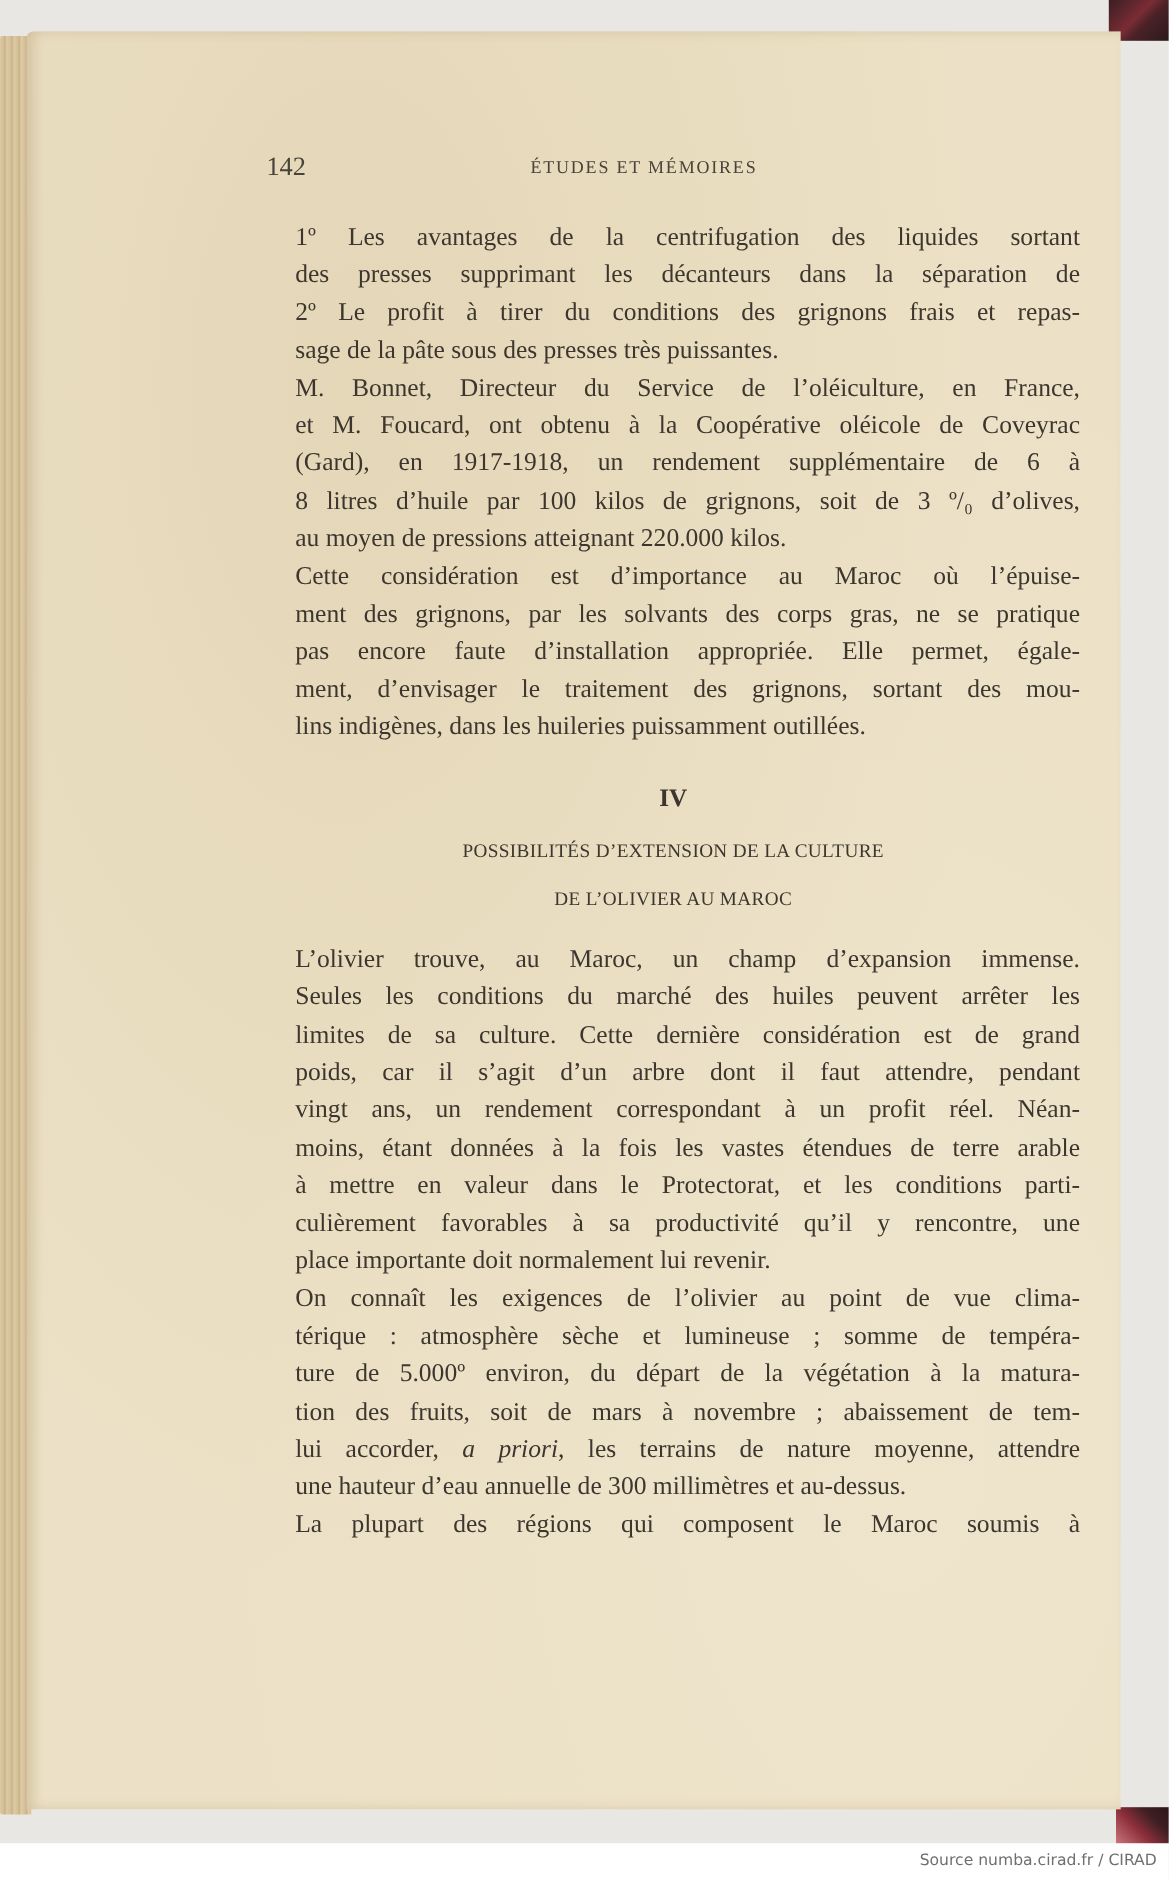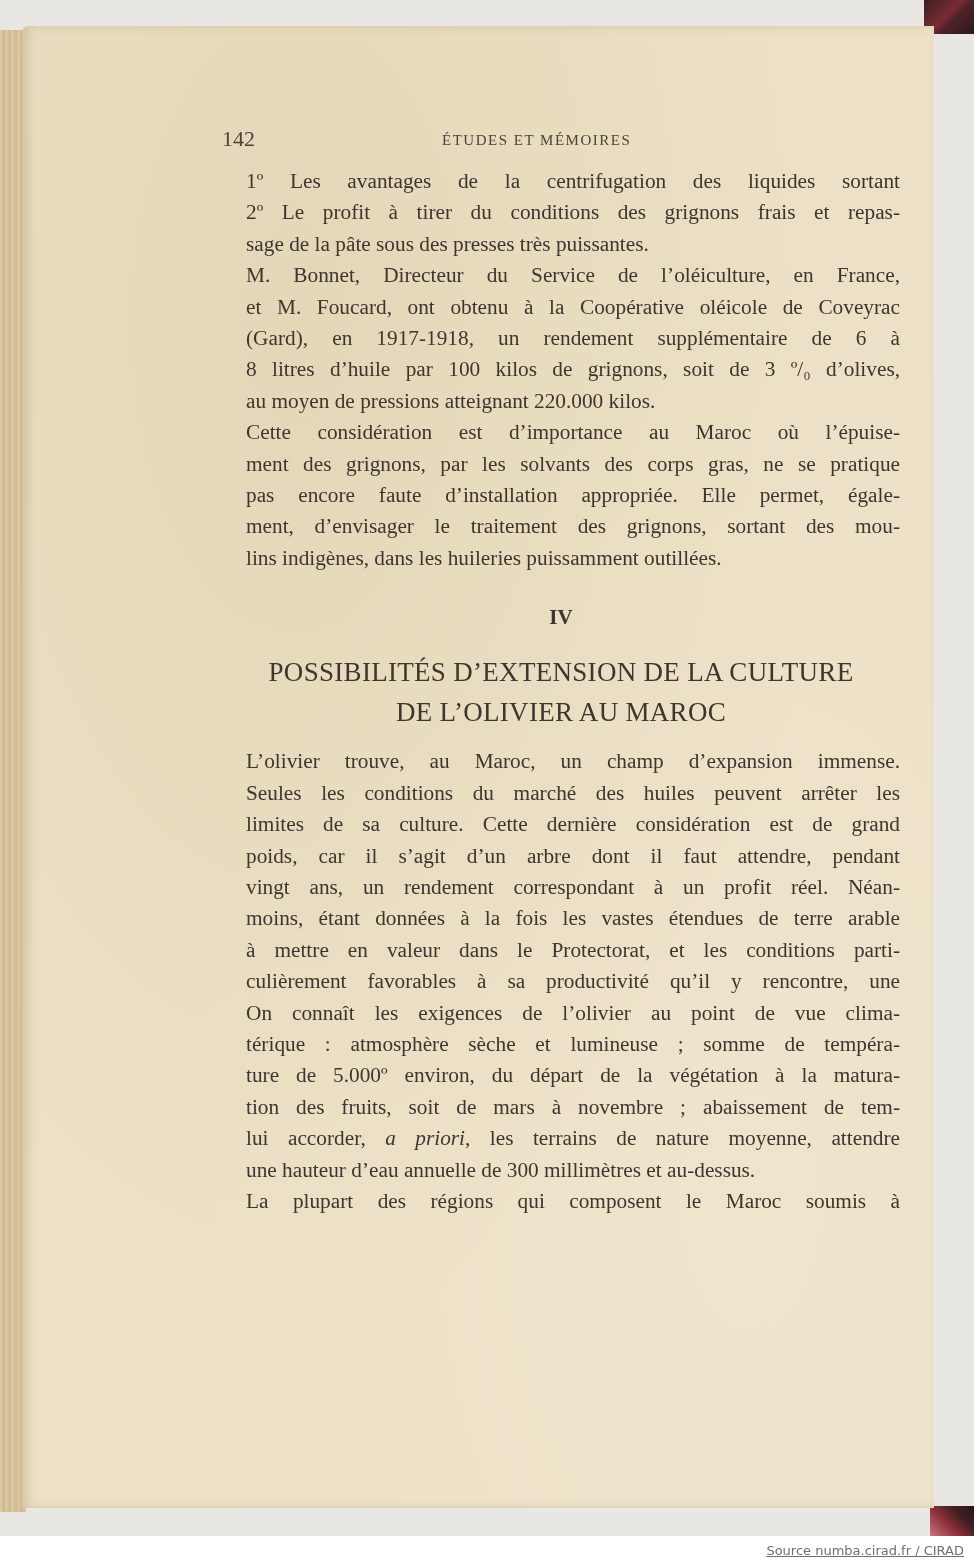--- a/index.html
+++ b/index.html
@@ -38,37 +38,37 @@
       position: absolute; top: 124px; left: 222px; width: 678px; height: 30px;
       color: #4a433a;
     }
     .page-number {
       position: absolute; left: 0; top: 2px; font-size: 22px; text-align: center;
     }
     .running-title {
       position: absolute; left: 220px; top: 8px; font-size: 15px; letter-spacing: 1.5px; text-align: right;
     }
     .text-block {
-      position: absolute; left: 222px; top: 166px; width: 678px;
+      position: absolute; left: 222px; top: 182px; width: 678px;
       color: #3d362e; font-size: 21.3px; line-height: 31.4px;
     }
     .para { margin: 0; text-align: justify; text-align-last: left; }
     .para.indent { text-indent: 24px; }
     .line { display: block; white-space: nowrap; text-align: justify; text-align-last: justify; }
     .line.last { text-align-last: left; }
     .section-num {
       text-align: center; font-weight: bold; font-size: 21px; margin: 28px 0 0 0; height: 34px;
     }
     .section-title {
-      text-align: center; font-size: 27px; line-height: 40px; margin-top: 16px; letter-spacing: 0.3px;
+      text-align: center; font-size: 16px; line-height: 40px; margin-top: 6px; letter-spacing: 0.3px;
     }
     .section-gap { height: 14px; }
     .source-credit {
       position: absolute; right: 10px; top: 1543px; font-family: "DejaVu Sans", sans-serif;
-      font-size: 13px; color: #6f6f6f; text-decoration: underline;
+      font-size: 13px; color: #6f6f6f;
     }
     em { font-style: italic; }
   </style>
 </head>
 <body>
 
 <div class="scan-bg"></div>
 <div class="cover-top-right"></div>
 <div class="cover-bottom-right"></div>
 <div class="page-stack"></div>
@@ -77,20 +77,21 @@
 
 <div class="running-head">
   <span class="page-number">142</span>
   <span class="running-title">ÉTUDES ET MÉMOIRES</span>
 </div>
 
 <div class="text-block">
 
   <div class="para indent">
     <span class="line">1º Les avantages de la centrifugation des liquides sortant</span>
+    <span class="line">des presses supprimant les décanteurs dans la séparation de</span>
   </div>
 
   <div class="para indent">
     <span class="line">2º Le profit à tirer du conditions des grignons frais et repas-</span>
     <span class="line last">sage de la pâte sous des presses très puissantes.</span>
   </div>
 
   <div class="para indent">
     <span class="line">M. Bonnet, Directeur du Service de l’oléiculture, en France,</span>
     <span class="line">et M. Foucard, ont obtenu à la Coopérative oléicole de Coveyrac</span>
@@ -116,20 +117,21 @@
 
   <div class="para indent">
     <span class="line">L’olivier trouve, au Maroc, un champ d’expansion immense.</span>
     <span class="line">Seules les conditions du marché des huiles peuvent arrêter les</span>
     <span class="line">limites de sa culture. Cette dernière considération est de grand</span>
     <span class="line">poids, car il s’agit d’un arbre dont il faut attendre, pendant</span>
     <span class="line">vingt ans, un rendement correspondant à un profit réel. Néan-</span>
     <span class="line">moins, étant données à la fois les vastes étendues de terre arable</span>
     <span class="line">à mettre en valeur dans le Protectorat, et les conditions parti-</span>
     <span class="line">culièrement favorables à sa productivité qu’il y rencontre, une</span>
+    <span class="line last">place importante doit normalement lui revenir.</span>
   </div>
 
   <div class="para indent">
     <span class="line">On connaît les exigences de l’olivier au point de vue clima-</span>
     <span class="line">térique : atmosphère sèche et lumineuse ; somme de tempéra-</span>
     <span class="line">ture de 5.000º environ, du départ de la végétation à la matura-</span>
     <span class="line">tion des fruits, soit de mars à novembre ; abaissement de tem-</span>
     <span class="line"><span>lui accorder, </span><em>a priori</em><span>, les terrains de nature moyenne, attendre</span></span>
     <span class="line last">une hauteur d’eau annuelle de 300 millimètres et au-dessus.</span>
   </div>

